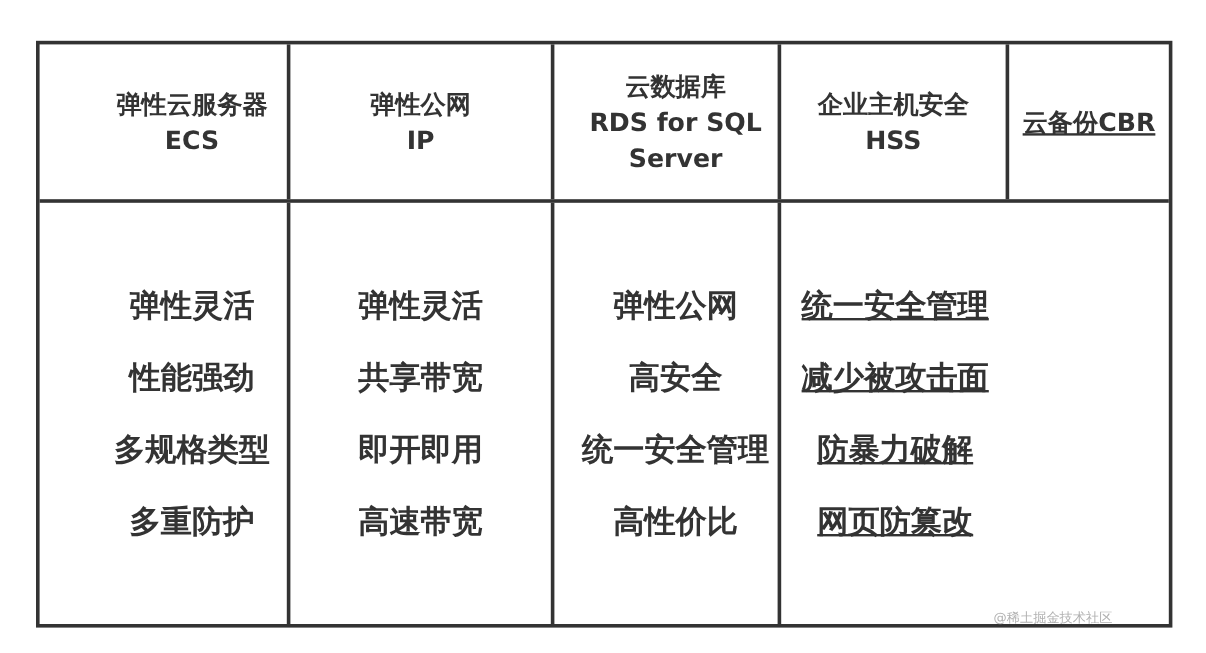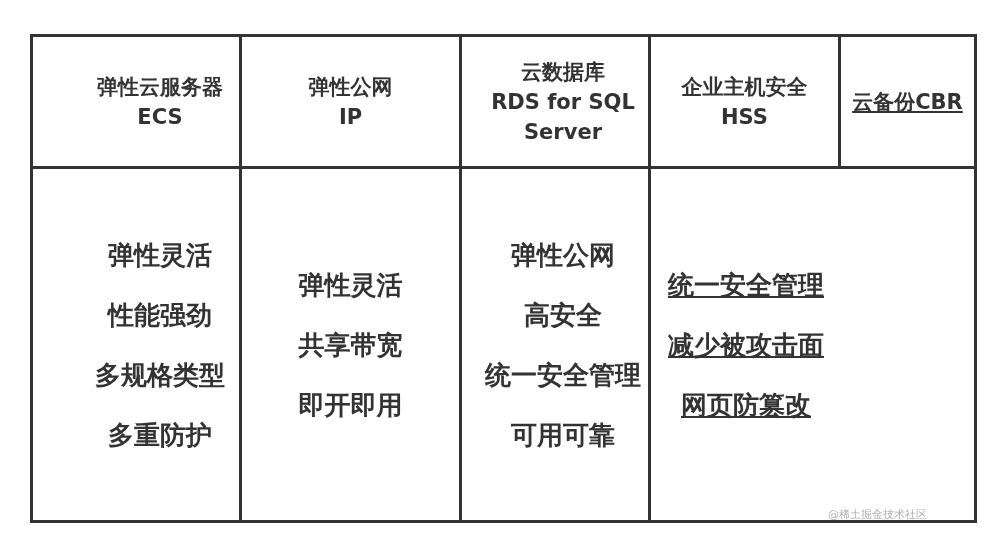--- a/index.html
+++ b/index.html
@@ -114,28 +114,30 @@
     <div class="cell c1">
       <div class="feature">弹性灵活</div>
       <div class="feature">性能强劲</div>
       <div class="feature">多规格类型</div>
       <div class="feature">多重防护</div>
     </div>
     <div class="cell c2">
       <div class="feature">弹性灵活</div>
       <div class="feature">共享带宽</div>
       <div class="feature">即开即用</div>
+      <div class="feature">高速带宽</div>
     </div>
     <div class="cell c3">
       <div class="feature">弹性公网</div>
       <div class="feature">高安全</div>
       <div class="feature">统一安全管理</div>
-      <div class="feature">可用可靠</div>
+      <div class="feature">高性价比</div>
     </div>
     <div class="cell c4">
       <div class="feature">统一安全管理</div>
       <div class="feature">减少被攻击面</div>
+      <div class="feature">防暴力破解</div>
       <div class="feature">网页防篡改</div>
     </div>
   </div>
 </div>
 
 <div class="watermark">@稀土掘金技术社区</div>
 
 </body></html>

